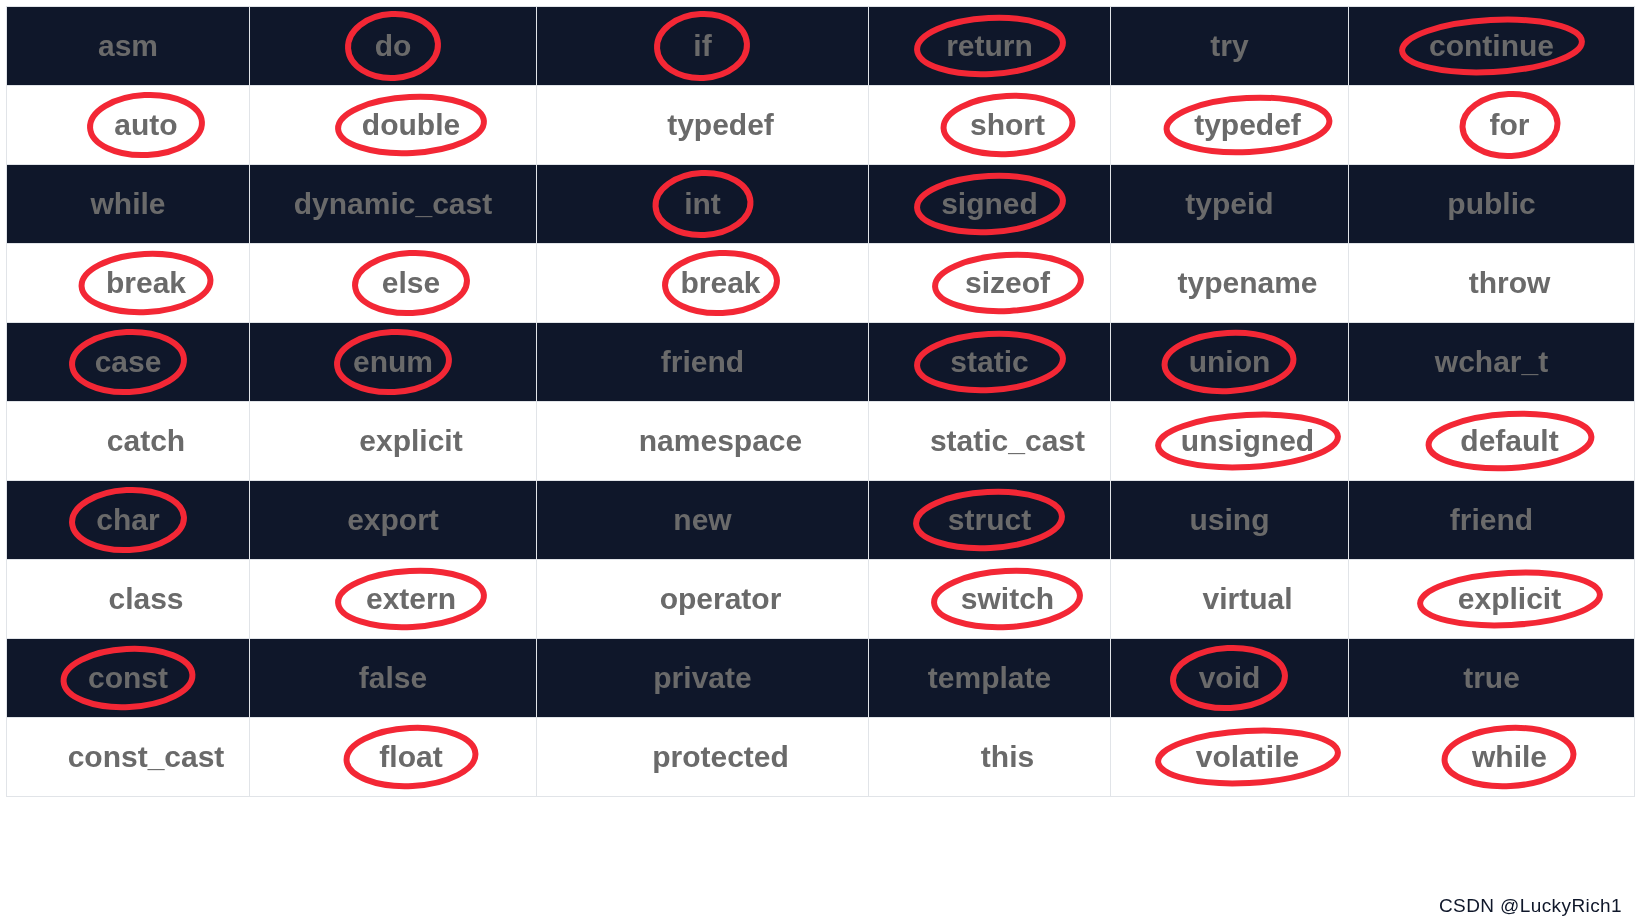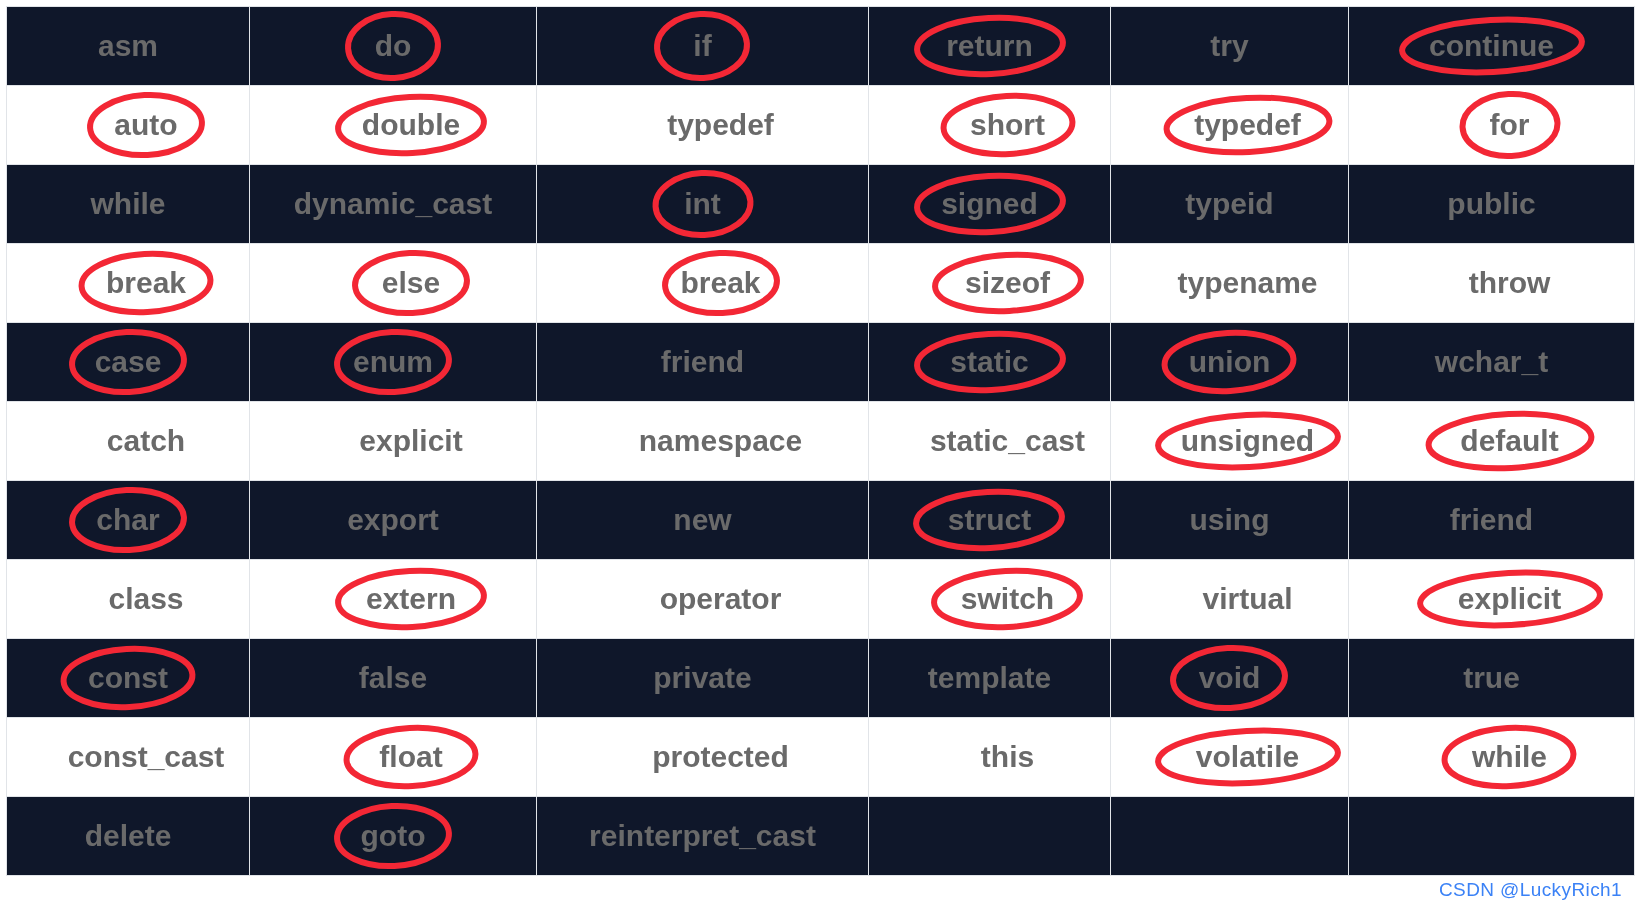--- a/index.html
+++ b/index.html
@@ -81,24 +81,24 @@
   }
   .ellipse ellipse {
     fill: none;
     stroke: #f32735;
     stroke-width: 6;
   }
 
   #watermark {
     position: absolute;
     right: 18px;
-    bottom: 17px;
+    bottom: 1px;
     font-size: 19px;
     font-weight: normal;
-    color: #3b82f6;
+    color: #0f172a;
     font-family: "Liberation Sans", "DejaVu Sans", sans-serif;
     letter-spacing: 0.4px;
     z-index: 5;
   }
 </style>
 </head>
 <body>
 
 <table id="kw-table">
   <colgroup>
@@ -307,28 +307,16 @@
               <svg width="200" height="72" viewBox="0 0 200 72">
                 <ellipse cx="100" cy="36" rx="90" ry="26" transform="rotate(-3 100 36)"></ellipse>
               </svg>
             </span></span></td>
         <td><span class="cellwrap"><span class="kw-label">while</span><span class="ellipse">
               <svg width="149" height="78" viewBox="0 0 149 78">
                 <ellipse cx="74.5" cy="39" rx="64.5" ry="29" transform="rotate(-3 74.5 39)"></ellipse>
               </svg>
             </span></span></td>
       </tr>
-      <tr class="stripe">
-        <td><span class="cellwrap"><span class="kw-label">delete</span></span></td>
-        <td><span class="cellwrap"><span class="kw-label">goto</span><span class="ellipse">
-              <svg width="132" height="80" viewBox="0 0 132 80">
-                <ellipse cx="66" cy="40" rx="56" ry="30" transform="rotate(-3 66 40)"></ellipse>
-              </svg>
-            </span></span></td>
-        <td><span class="cellwrap"><span class="kw-label">reinterpret_cast</span></span></td>
-        <td></td>
-        <td></td>
-        <td></td>
-      </tr>
     </tbody>
 </table>
 
 <div id="watermark">CSDN @LuckyRich1</div>
 
 </body></html>

